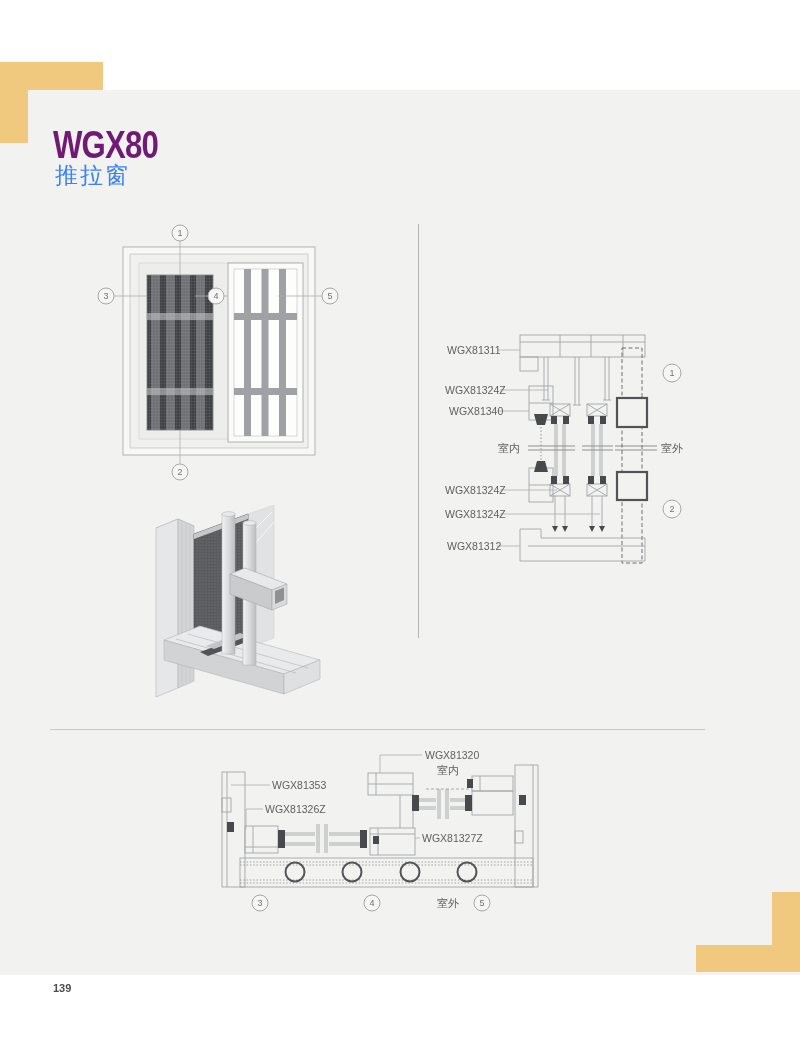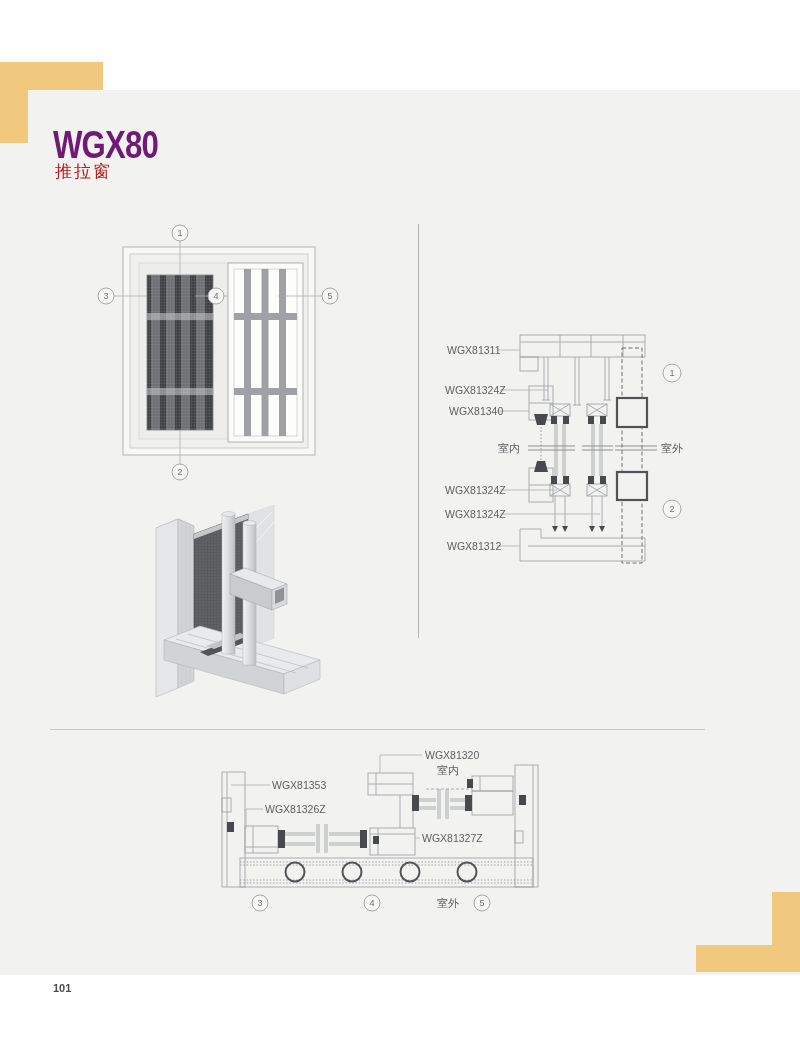--- a/index.html
+++ b/index.html
@@ -11,21 +11,21 @@
   .corner{position:absolute;background:#F0C87E;}
   .c-tl-h{left:0;top:62px;width:103px;height:28px;}
   .c-tl-v{left:0;top:62px;width:28px;height:81px;}
   .c-br-h{left:696px;top:945px;width:104px;height:27px;}
   .c-br-v{left:772px;top:892px;width:28px;height:80px;}
   .title{
     position:absolute;left:53px;top:126px;color:#701a75;
     font-size:38px;font-weight:700;line-height:38px;white-space:nowrap;
   }
   .title .squeeze{display:inline-block;transform:scaleX(.82);transform-origin:left center;letter-spacing:-1px;}
-  .subtitle{position:absolute;left:55px;top:160px;color:#b91c1c;font-size:17px;letter-spacing:2px;}
+  .subtitle{position:absolute;left:55px;top:160px;color:#3b82f6;font-size:23px;letter-spacing:2px;}
   .pagenum{position:absolute;left:53px;top:982px;color:#4B4C4E;font-size:11px;font-weight:700;}
   .divider-v{position:absolute;left:418px;top:224px;width:1px;height:414px;background:#B5B6B8;}
   .divider-h{position:absolute;left:50px;top:729px;width:655px;height:1px;background:#C9C9C8;}
   svg{position:absolute;overflow:visible;}
   .lbl{font-size:10.5px;fill:#5E5F61;}
   .cjk{font-size:11px;fill:#5E5F61;}
   .callout-txt{font-size:9px;fill:#707274;}
   .thin{stroke:#A3A5A8;stroke-width:.9;fill:none;}
   .leader{stroke:#ACAEB0;stroke-width:.8;fill:none;}
 </style>
@@ -35,21 +35,21 @@
 <div class="sheet"></div>
 <div class="corner c-tl-h"></div>
 <div class="corner c-tl-v"></div>
 <div class="corner c-br-h"></div>
 <div class="corner c-br-v"></div>
 
 <div class="title"><span class="squeeze">WGX80</span></div>
 <div class="subtitle">推拉窗</div>
 <div class="divider-v"></div>
 <div class="divider-h"></div>
-<div class="pagenum">101</div>
+<div class="pagenum">139</div>
 
 <svg style="left:95px;top:218px" width="250" height="266" viewBox="0 0 250 266">
   <defs>
     <pattern id="mesh" width="3" height="3" patternUnits="userSpaceOnUse">
       <rect width="3" height="3" fill="#3E4043"></rect>
       <path d="M0,0H3 M0,0V3" stroke="#6E7073" stroke-width="0.5"></path>
     </pattern>
   </defs>
   <g>
     <rect x="28" y="29" width="192" height="208" fill="#F8F8F7" stroke="#B2B4B6"></rect>

